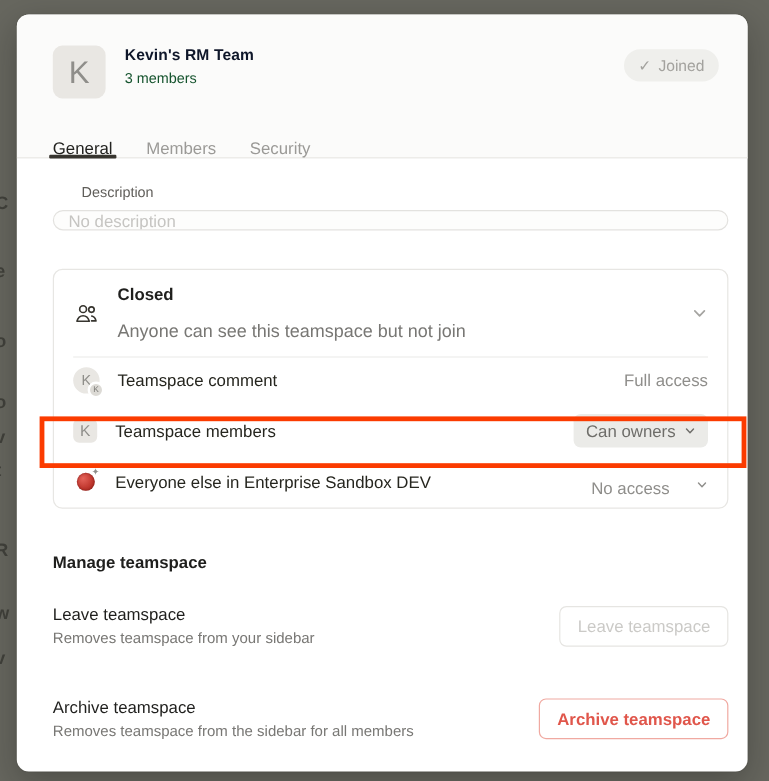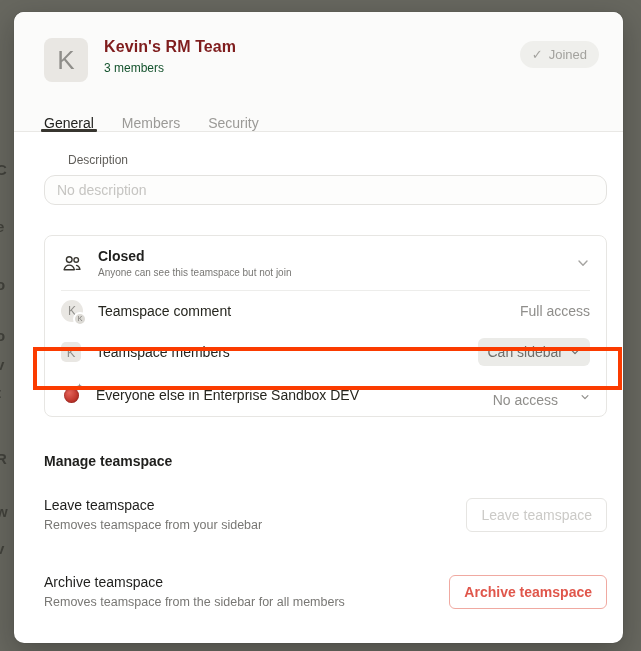--- a/index.html
+++ b/index.html
@@ -41,53 +41,53 @@
     border-bottom: 1px solid #e9e8e5;
   }
   .header-row { display: flex; align-items: flex-start; gap: 16px; }
   .team-avatar {
     width: 44px; height: 44px; border-radius: 8px;
     background: #e9e7e3; color: #8f8e8a;
     font-size: 26px; line-height: 1;
     display: flex; align-items: center; justify-content: center;
     flex: 0 0 auto;
   }
-  .title { font-size: 16px; font-weight: 700; color: #7f1d1d; letter-spacing: .1px; }
+  .title { font-size: 13px; font-weight: 700; color: #0f172a; letter-spacing: .1px; }
   .subtitle { font-size: 12px; color: #14532d; margin-top: 5px; }
   .joined-badge {
     margin-left: auto; margin-top: 3px;
     background: #efefec; border-radius: 999px;
     padding: 6px 12px; font-size: 13px; color: #a3a29e;
     display: flex; align-items: center; gap: 6px;
     white-space: nowrap;
   }
   .tabs { display: flex; gap: 28px; margin-top: 33px; font-size: 14px; position: relative; }
   .tab { color: #9b9a97; position: relative; cursor: pointer; }
   .tab.active { color: #232320; font-weight: 500; }
   .tab.active::after {
     content: ""; position: absolute; left: -3px; right: -3px; bottom: -1px;
     height: 3px; background: #37352f; border-radius: 1px;
   }
 
   
   .modal-body { padding: 0 16px 0 30px; }
   .desc-label { margin-top: 21px; font-size: 12px; color: #605e5a; margin-left: 24px; }
   .desc-input {
-    margin-top: 8px; width: 100%; height: 30px;
+    margin-top: 8px; width: 100%; height: 17px;
     border: 1px solid #e3e2df; border-radius: 11px;
     padding: 0 12px; font-size: 14px; color: #37352f;
     background: #fdfdfc; outline: none;
     font-family: "Liberation Sans", sans-serif;
   }
   .desc-input::placeholder { color: #c6c5c2; }
 
   .perm-card { margin-top: 30px; border: 1px solid #e7e6e3; border-radius: 8px; background: #fff; }
   .card-head { display: flex; align-items: center; gap: 15px; padding: 12px 16px; cursor: pointer; justify-content: space-between; }
   .card-head-text .card-title { font-size: 14px; font-weight: 600; color: #1f1f1d; }
-  .card-head-text .card-sub { font-size: 10px; color: #787774; margin-top: 3px; }
+  .card-head-text .card-sub { font-size: 15px; color: #787774; margin-top: 15px; }
   .chev { margin-left: auto; color: #a5a4a1; display: flex; align-items: center; }
   .divider { height: 1px; background: #ededeb; margin: 0 16px; }
 
   .perm-row { display: flex; align-items: center; gap: 15px; padding: 8px 16px; min-height: 39px; }
   .perm-name { font-size: 14px; color: #26261f; }
   .perm-right { margin-left: auto; display: flex; align-items: center; gap: 5px; color: #8f8e8b; font-size: 14px; }
   .pill {
     background: #ebebe8; border-radius: 6px; padding: 6px 10px;
     display: flex; align-items: center; gap: 7px;
     color: #6e6d69; font-size: 14px; cursor: pointer;
@@ -124,21 +124,21 @@
 
   
   .annotation {
     position: absolute; left: 33px; top: 347px;
     width: 589px; height: 43px;
     border: 4px solid #fb3b00;
     pointer-events: none; z-index: 5;
   }
 
   .manage-heading { margin-top: 36px; font-size: 14px; font-weight: 700; color: #1f1f1d; }
-  .manage-item { display: flex; align-items: center; margin-top: 28px; }
+  .manage-item { display: flex; align-items: flex-end; margin-top: 28px; }
   .manage-item.archive { margin-top: 42px; }
   .mi-title { font-size: 14px; color: #1f1f1d; }
   .mi-sub { font-size: 12.5px; color: #787774; margin-top: 5px; }
   .btn {
     margin-left: auto; border-radius: 6px; padding: 8px 14px;
     font-size: 14px; background: #fff; cursor: pointer; white-space: nowrap;
     font-family: "Liberation Sans", sans-serif;
   }
   .btn-default { border: 1px solid #e6e5e2; color: #cbcac7; }
   .btn-danger  { border: 1px solid #f0a9a1; color: #e0564b; font-weight: 600; }
@@ -215,21 +215,21 @@
         </span>
         <span class="perm-name">Teamspace comment</span>
         <span class="perm-right">Full access</span>
       </div>
 
       <div class="perm-row">
         <span class="sq-avatar">K</span>
         <span class="perm-name">Teamspace members</span>
         <span class="perm-right">
           <span class="pill">
-            <span>Can sidebar</span>
+            <span>Can owners</span>
             <svg width="10" height="10" viewBox="0 0 12 12">
                 <path d="M2.5 4.3 L6 8 L9.5 4.3" fill="none" stroke="currentColor" stroke-width="1.4" stroke-linecap="round" stroke-linejoin="round"></path>
               </svg>
           </span>
         </span>
       </div>
 
       <div class="perm-row">
         <span class="ws-logo">
           <span class="ws-ball"></span>

